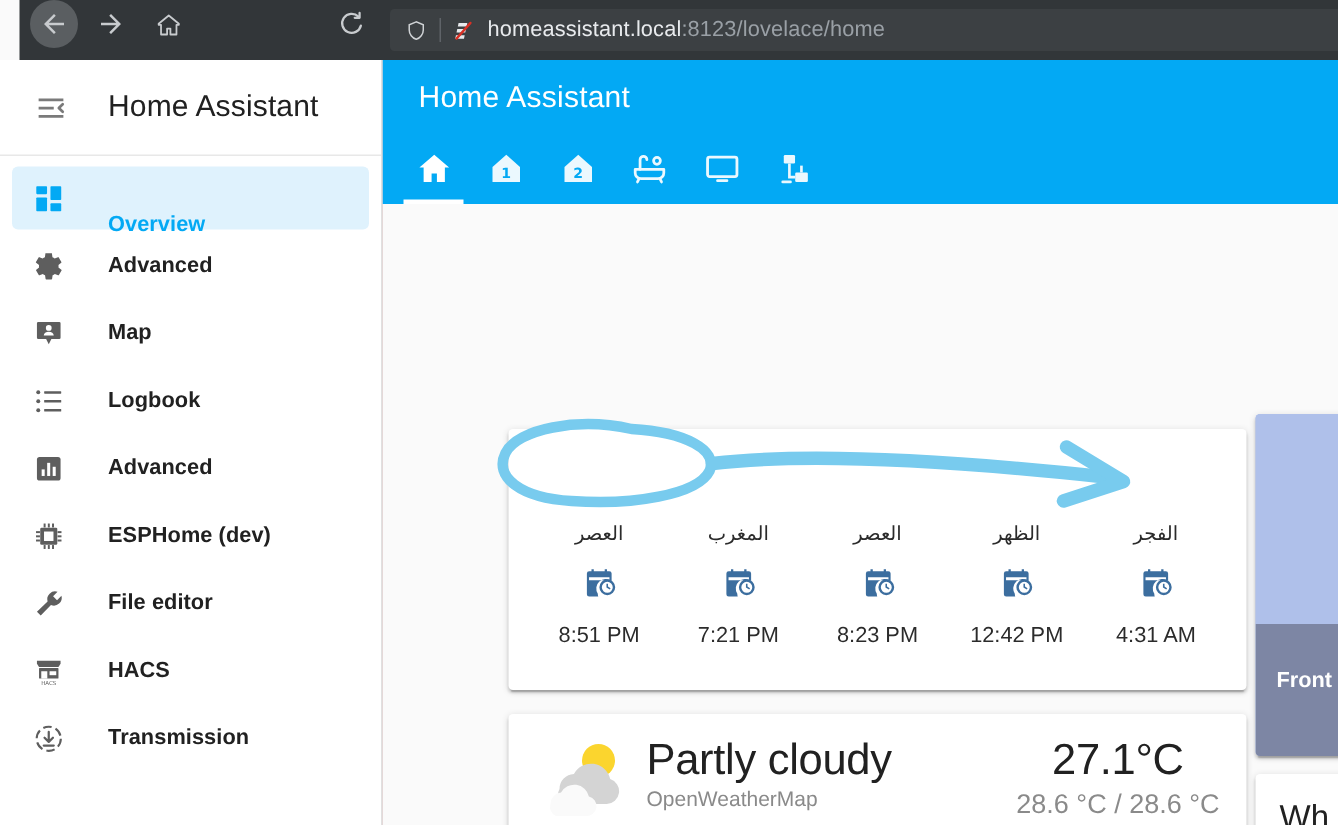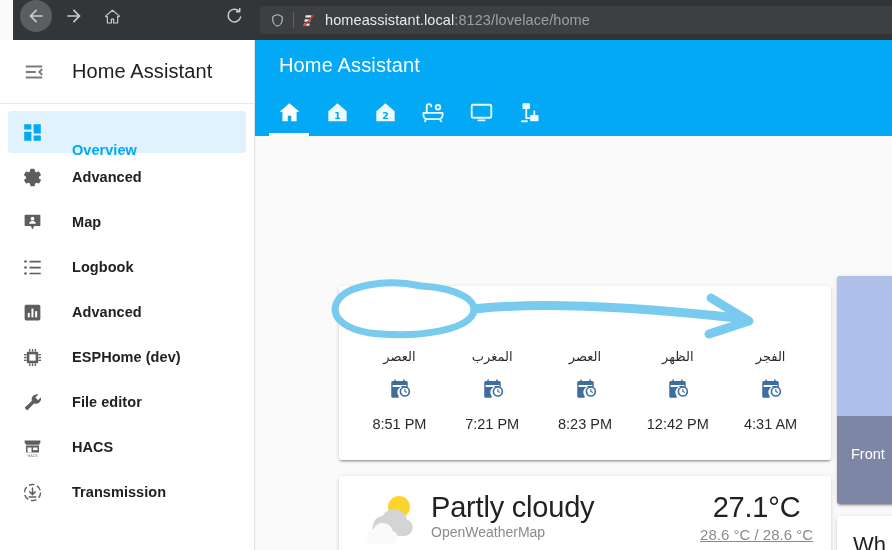--- a/index.html
+++ b/index.html
@@ -238,24 +238,23 @@
     margin-top: 2px;
   }
   .weather-temps { margin-left: auto; text-align: center; padding-top: 2px; }
   .weather-temp {
     font-size: 29px;
     color: #212121;
     line-height: 1.05;
     letter-spacing: -.2px;
   }
   .weather-hilo {
-    font-size: 15px;
+    font-size: 18px;
     color: #8a8a8a;
     margin-top: 4px;
-    text-decoration: underline;
   }
 
   
   .camera-card {
     position: absolute;
     left: 582px; top: 140px;
     width: 210px; height: 228px;
     border-radius: 3px;
     overflow: hidden;
     background: #afc0ea;
@@ -266,21 +265,21 @@
   .camera-image { height: 140px; background: #afc0ea; }
   .camera-footer {
     height: 88px;
     background: #7d86a4;
     position: relative;
   }
   .camera-label {
     position: absolute;
     left: 14px; top: 30px;
     font-size: 14.5px;
-    font-weight: normal;
+    font-weight: bold;
     color: #ffffff;
   }
   .which-card {
     position: absolute;
     left: 582px; top: 380px;
     width: 210px; height: 160px;
     padding: 16px;
   }
   .which-title {
     font-size: 22px;

